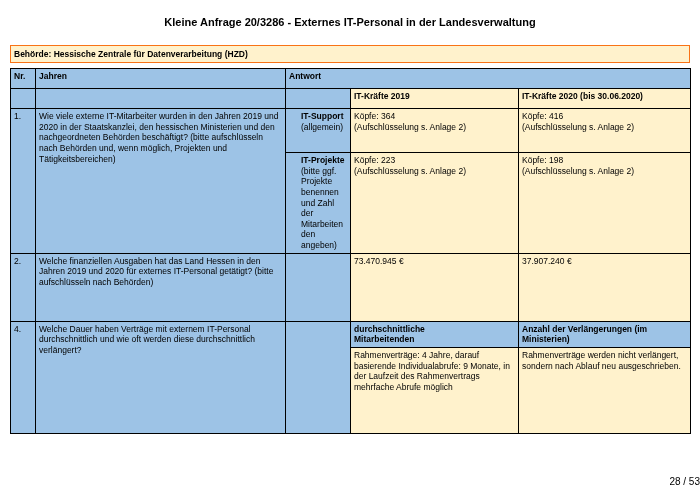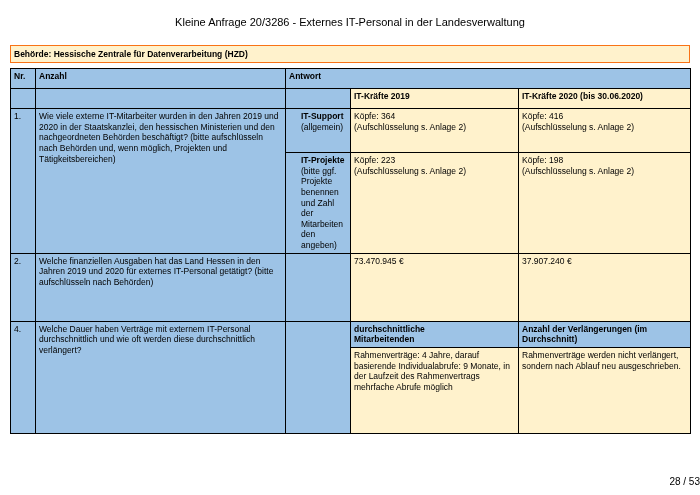--- a/index.html
+++ b/index.html
@@ -11,21 +11,21 @@
     overflow: hidden;
   }
   .page {
     position: relative;
     width: 700px; height: 495px;
     padding: 10px 10px 0 10px;
     background: #fff;
   }
   .title {
     text-align: center;
-    font-weight: normal;
+    font-weight: bold;
     font-size: 11px;
     margin-top: 6px;
     margin-bottom: 17px;
   }
   .agency-bar {
     width: 680px;
     border: 1px solid #f97316;
     background: var(--yellow, #FFF2CC);
     font-weight: bold;
     font-size: 8.5px;
@@ -74,21 +74,21 @@
       <col style="width:25px">
       <col style="width:250px">
       <col style="width:65px">
       <col style="width:168px">
       <col style="width:172px">
     </colgroup>
 
     <tbody>
         <tr style="height:20px">
       <td class="blue bold">Nr.</td>
-      <td class="blue bold">Anzahl</td>
+      <td class="blue bold">Jahren</td>
       <td class="blue bold" colspan="3">Antwort</td>
     </tr>
 
     <tr style="height:20px">
       <td class="blue"></td>
       <td class="blue"></td>
       <td class="blue"></td>
       <td class="yellow bold">IT-Kräfte 2019</td>
       <td class="yellow bold">IT-Kräfte 2020 (bis 30.06.2020)</td>
     </tr>
@@ -124,21 +124,21 @@
       <td class="yellow">73.470.945 €</td>
       <td class="yellow">37.907.240 €</td>
     </tr>
 
     <tr style="height:26px">
       <td class="blue" rowspan="2">4.</td>
       <td class="blue" rowspan="2">Welche Dauer haben Verträge mit externem IT-Personal durchschnittlich und wie oft werden diese durchschnittlich verlängert?</td>
       <td class="blue" rowspan="2"></td>
       <td class="blue bold pre">durchschnittliche
 Mitarbeitenden</td>
-      <td class="blue bold">Anzahl der Verlängerungen (im Durchschnitt)</td>
+      <td class="blue bold">Anzahl der Verlängerungen (im Ministerien)</td>
     </tr>
 
     <tr style="height:86px">
       <td class="yellow">Rahmenverträge: 4 Jahre, darauf basierende Individualabrufe: 9 Monate, in der Laufzeit des Rahmenvertrags mehrfache Abrufe möglich</td>
       <td class="yellow">Rahmenverträge werden nicht verlängert, sondern nach Ablauf neu ausgeschrieben.</td>
     </tr>
   </tbody>
     </table>
 
   <div class="footer">28 / 53</div>

